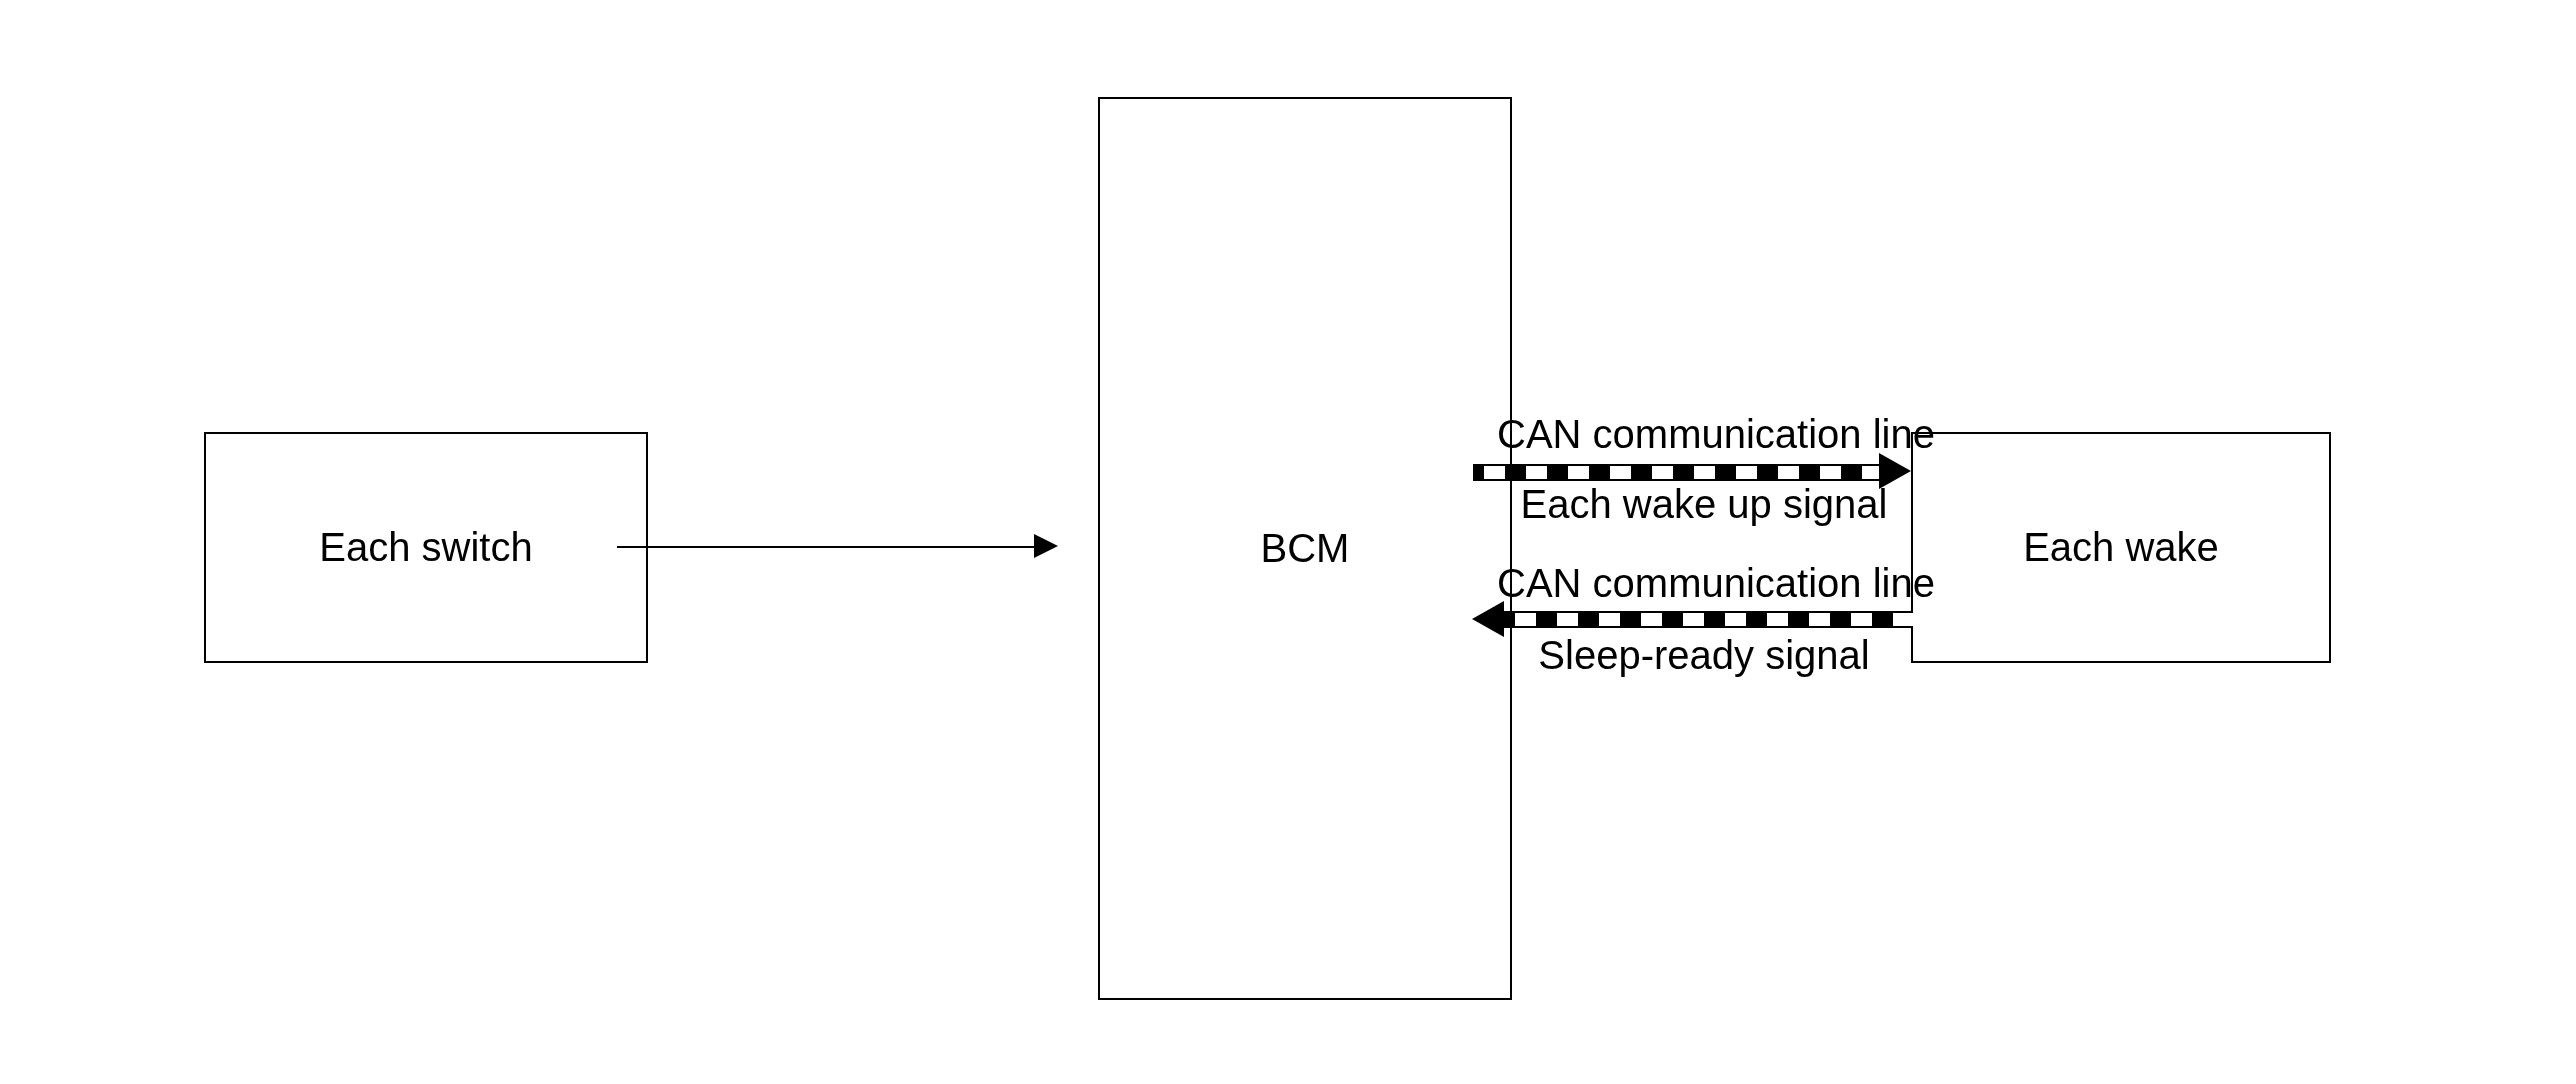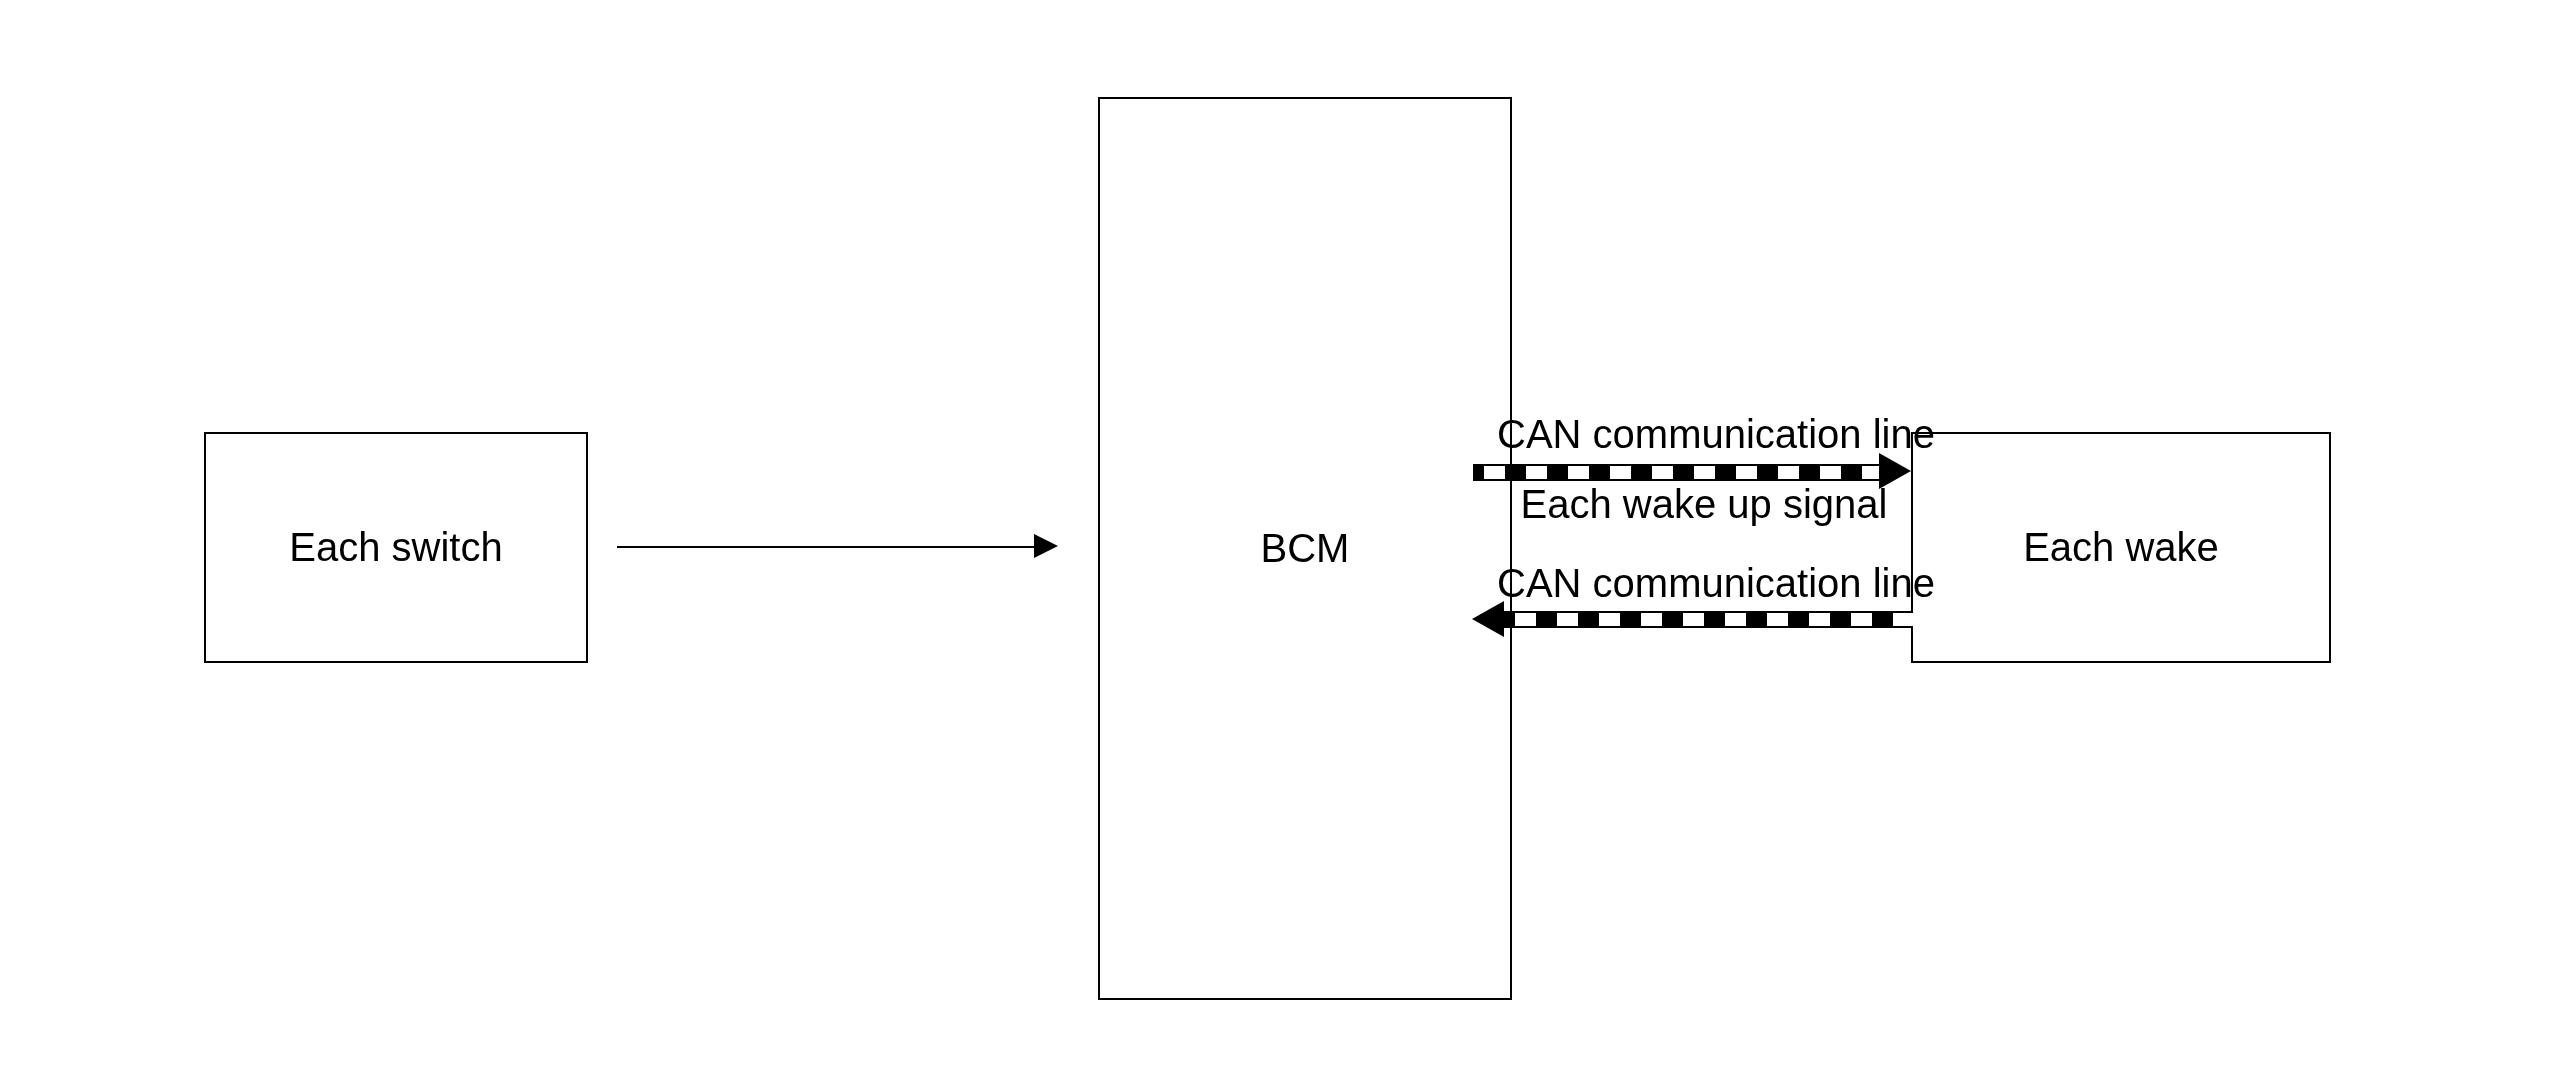--- a/index.html
+++ b/index.html
@@ -24,21 +24,21 @@
     background: var(--paper);
     display: flex;
     align-items: center;
     justify-content: center;
   }
   .box span {
     font-size: 40px;
     color: var(--ink);
     white-space: nowrap;
   }
-  #box-switch { left: 204px;  top: 432px; width: 384px; height: 231px; }
+  #box-switch { left: 204px;  top: 432px; width: 444px; height: 231px; }
   #box-bcm    { left: 1058px; top: 97px; width: 414px; height: 903px; margin-left: 40px; }
   #box-unit   { left: 1911px; top: 432px; width: 420px; height: 231px; }
 
   
   .thin-line {
     position: absolute;
     left: 617px; top: 546px;
     width: 420px; height: 1.9px;
     background: var(--ink);
   }
@@ -128,15 +128,16 @@
   </div>
   <div class="head-striped-right"></div>
   <div class="arrow-label" id="label-can-top">CAN communication line</div>
   <div class="arrow-label" id="label-sleep-wakeup">Each wake up signal</div>
 
   <div class="band" id="band-to-bcm">
     <div class="stripes"></div>
   </div>
   <div class="head-striped-left"></div>
   <div class="arrow-label" id="label-can-bottom">CAN communication line</div>
+  <div class="arrow-label" id="label-sleep-ready">Sleep-ready signal</div>
 
 </div>
 
 
 </body></html>

